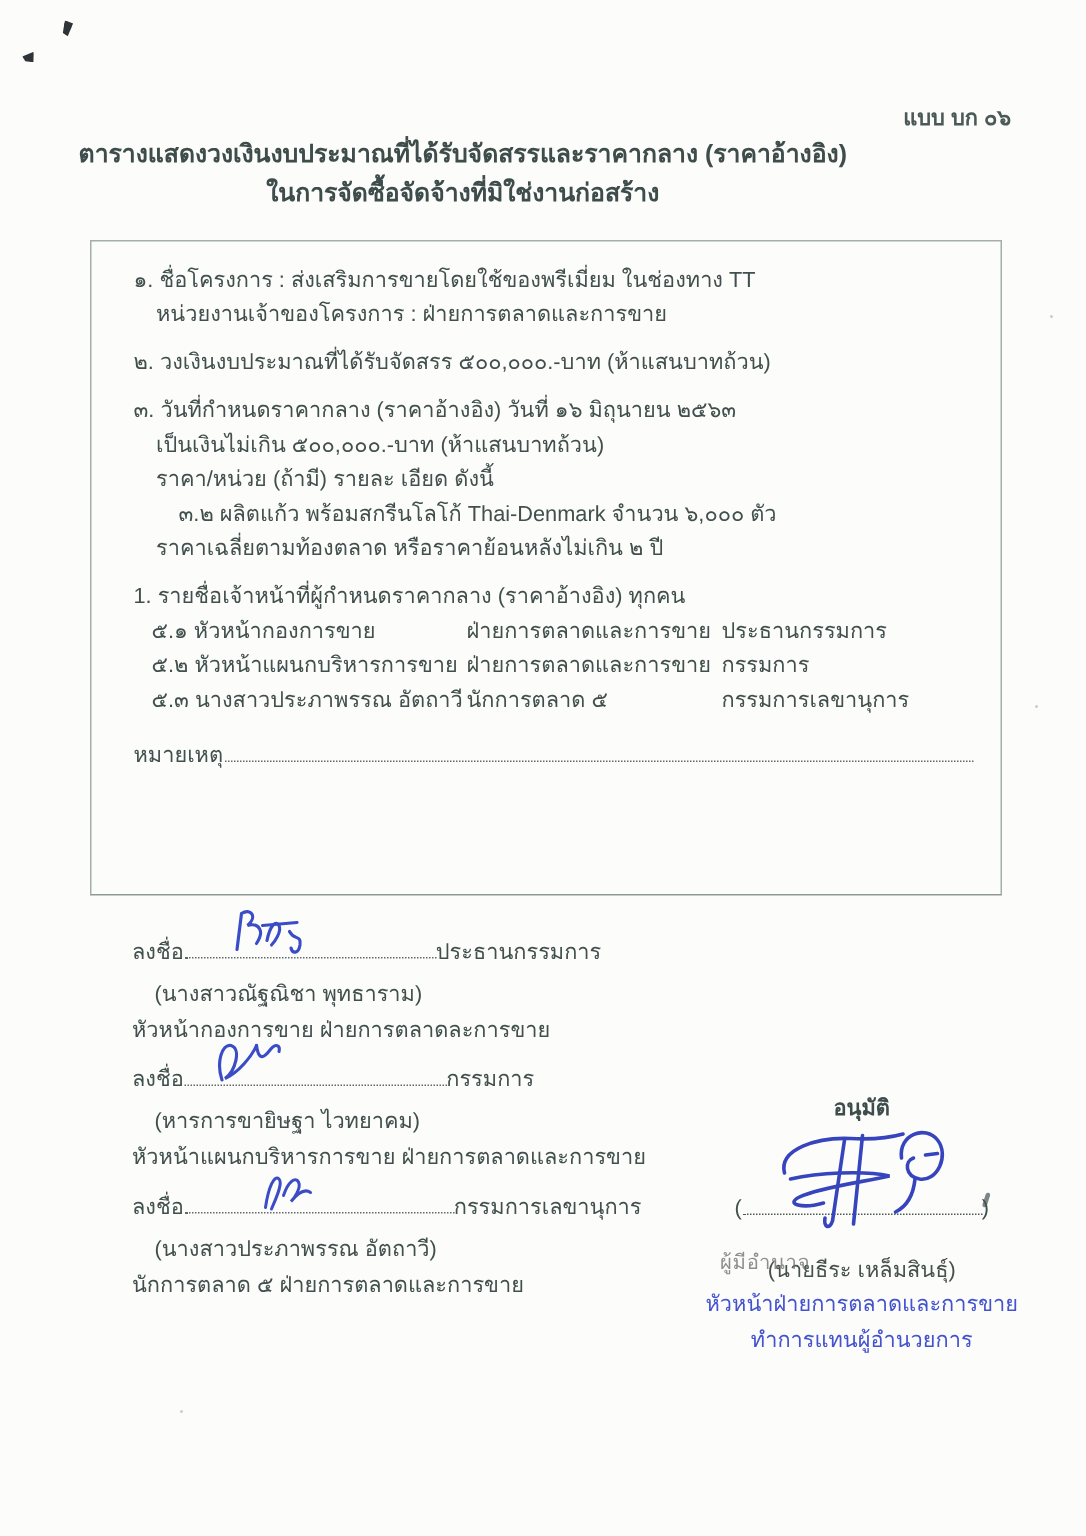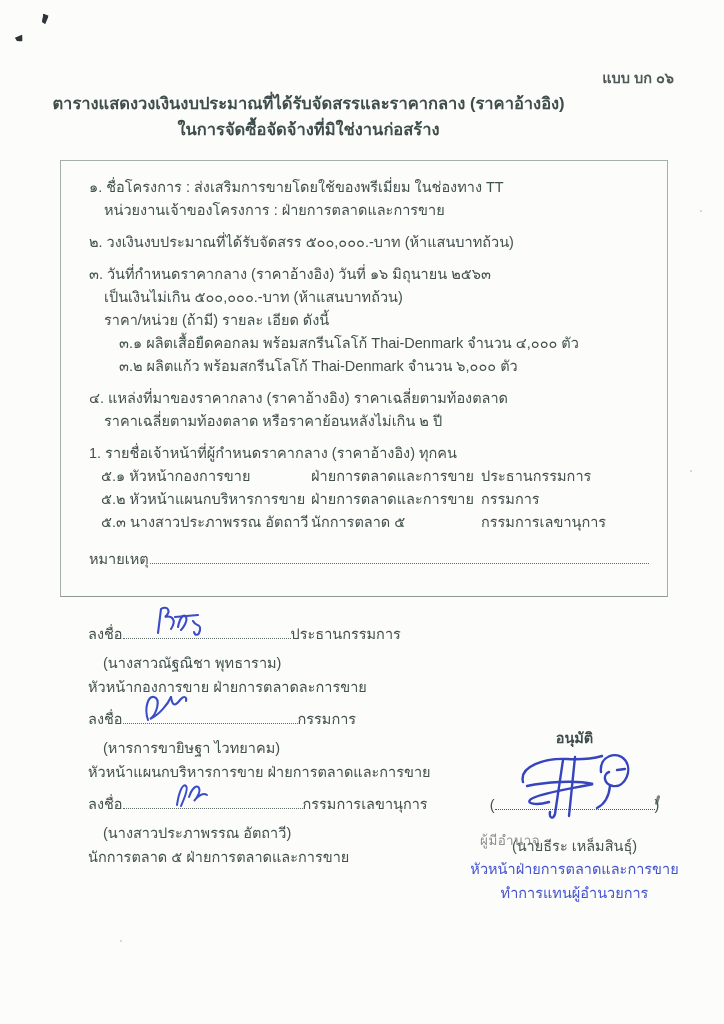--- a/index.html
+++ b/index.html
@@ -70,23 +70,21 @@
   <div>ในการจัดซื้อจัดจ้างที่มิใช่งานก่อสร้าง</div>
 </div>
 
 <div class="abs main-box">
   <div class="b-line">๑. ชื่อโครงการ :  ส่งเสริมการขายโดยใช้ของพรีเมี่ยม ในช่องทาง TT</div>
   <div class="b-line ind1">หน่วยงานเจ้าของโครงการ : ฝ่ายการตลาดและการขาย</div>
   <div class="b-line gap">๒. วงเงินงบประมาณที่ได้รับจัดสรร  ๕๐๐,๐๐๐.-บาท (ห้าแสนบาทถ้วน)</div>
   <div class="b-line gap">๓. วันที่กำหนดราคากลาง (ราคาอ้างอิง)  วันที่ ๑๖ มิถุนายน ๒๕๖๓</div>
   <div class="b-line ind1">เป็นเงินไม่เกิน ๕๐๐,๐๐๐.-บาท (ห้าแสนบาทถ้วน)</div>
   <div class="b-line ind1">ราคา/หน่วย (ถ้ามี) รายละ เอียด ดังนี้</div>
-  <div class="b-line ind2">๓.๑  ผลิตเสื้อยืดคอกลม พร้อมสกรีนโลโก้ Thai-Denmark จำนวน ๔,๐๐๐ ตัว</div>
   <div class="b-line ind2">๓.๒  ผลิตแก้ว พร้อมสกรีนโลโก้ Thai-Denmark จำนวน ๖,๐๐๐ ตัว</div>
-  <div class="b-line gap">๔. แหล่งที่มาของราคากลาง (ราคาอ้างอิง) ราคาเฉลี่ยตามท้องตลาด</div>
   <div class="b-line ind1">ราคาเฉลี่ยตามท้องตลาด หรือราคาย้อนหลังไม่เกิน ๒ ปี</div>
   <div class="b-line gap">1. รายชื่อเจ้าหน้าที่ผู้กำหนดราคากลาง (ราคาอ้างอิง) ทุกคน</div>
 
   <div class="b-line committee-row">
     <span>๕.๑ หัวหน้ากองการขาย</span>
     <span>ฝ่ายการตลาดและการขาย</span>
     <span>ประธานกรรมการ</span>
   </div>
   <div class="b-line committee-row">
     <span>๕.๒ หัวหน้าแผนกบริหารการขาย</span>

